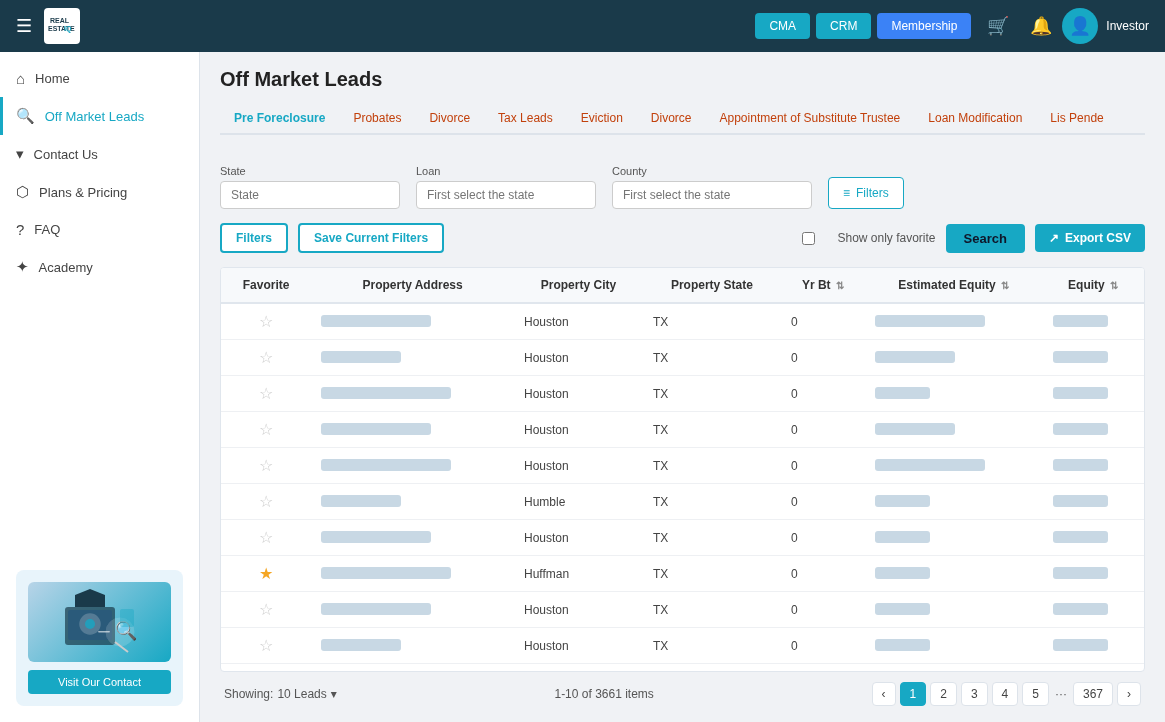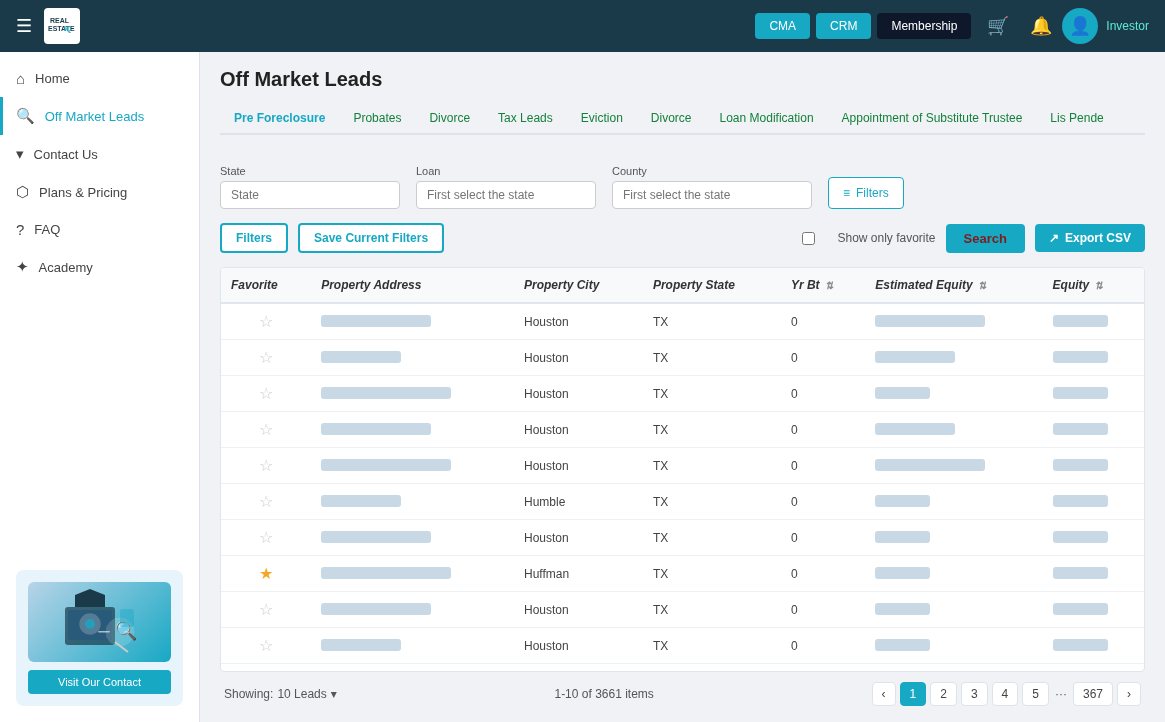--- a/index.html
+++ b/index.html
@@ -21,24 +21,24 @@
     .nav-btn {
       background: #17a8c4;
       color: white;
       border: none;
       border-radius: 4px;
       padding: 6px 14px;
       cursor: pointer;
       font-size: 12px;
       margin-right: 6px;
     }
-    .nav-btn.membership { background: #0f172a; }
+    .nav-btn.membership { background: #3b82f6; }
     .nav-icon { color: white; font-size: 18px; margin: 0 10px; cursor: pointer; }
     .avatar { width: 36px; height: 36px; border-radius: 50%; background: #17a8c4; display: flex; align-items: center; justify-content: center; color: white; font-size: 18px; cursor: pointer; }
-    .investor-label { color: #5eead4; font-size: 12px; margin-left: 8px; }
+    .investor-label { color: #ffffff; font-size: 12px; margin-left: 8px; }
 
     
     .main-layout { display: flex; flex: 1; overflow: hidden; }
 
     
     .sidebar {
       width: 200px;
       background: white;
       border-right: 1px solid #dde3ea;
       display: flex;
@@ -89,21 +89,21 @@
 
     
     .content { flex: 1; overflow: hidden; display: flex; flex-direction: column; padding: 16px 20px; }
     .page-title { font-size: 20px; font-weight: bold; color: #222; margin-bottom: 12px; }
 
     
     .tabs { display: flex; gap: 0; border-bottom: 2px solid #dde3ea; margin-bottom: 24px; flex-shrink: 0; overflow: hidden; }
     .tab {
       padding: 8px 14px;
       cursor: pointer;
-      color: #15803d;
+      color: #c2410c;
       font-size: 12px;
       white-space: nowrap;
       border-bottom: 2px solid transparent;
       margin-bottom: -2px;
     }
     .tab.active { color: #17a8c4; border-bottom: 2px solid #17a8c4; font-weight: bold; }
 
     
     .filters-row { display: flex; gap: 16px; margin-bottom: 14px; align-items: flex-end; flex-shrink: 0; }
     .filter-group { display: flex; flex-direction: column; gap: 4px; }
@@ -153,21 +153,21 @@
       padding: 6px 14px;
       cursor: pointer;
       font-size: 12px;
       font-weight: bold;
     }
     .spacer { flex: 1; }
     .favorite-toggle { display: flex; align-items: center; gap: 22px; font-size: 12px; color: #555; }
     .favorite-toggle input[type=checkbox] { accent-color: #17a8c4; }
     .btn-search {
       background: #17a8c4;
-      color: #7f1d1d;
+      color: #0f172a;
       border: none;
       border-radius: 4px;
       padding: 7px 18px;
       cursor: pointer;
       font-size: 13px;
       font-weight: bold;
     }
     .btn-export {
       background: #17a8c4;
       color: white;
@@ -181,26 +181,25 @@
       align-items: center;
       gap: 6px;
     }
 
     
     .table-container { flex: 1; overflow-y: auto; overflow-x: hidden; border: 1px solid #e0e6ed; border-radius: 4px; background: white; }
     table { width: 100%; border-collapse: collapse; }
     thead tr { background: #f7f9fb; border-bottom: 2px solid #e0e6ed; }
     th {
       padding: 10px 10px;
-      text-align: left;
+      text-align: center;
       font-size: 12px;
       font-weight: bold;
       color: #333;
       white-space: nowrap;
-      font-style: italic;
     }
     td { padding: 8px 10px; font-size: 12px; color: #444; border-bottom: 1px solid #eef0f3; }
     .star-cell { text-align: center; }
     .star-empty { color: #ccc; font-size: 16px; cursor: pointer; }
     .star-filled { color: #f5a623; font-size: 16px; cursor: pointer; }
     .blurred { background: #c8d8e4; border-radius: 3px; color: transparent; user-select: none; display: inline-block; height: 12px; }
     .blurred-sm { width: 80px; }
     .blurred-md { width: 110px; }
     .blurred-lg { width: 130px; }
     .blurred-xs { width: 55px; }
@@ -309,22 +308,22 @@
   <main class="content">
     <h1 class="page-title">Off Market Leads</h1>
 
     <div class="tabs">
       <div class="tab active">Pre Foreclosure</div>
       <div class="tab">Probates</div>
       <div class="tab">Divorce</div>
       <div class="tab">Tax Leads</div>
       <div class="tab">Eviction</div>
       <div class="tab">Divorce</div>
+      <div class="tab">Appointment of Substitute Trustee</div>
       <div class="tab">Loan Modification</div>
-      <div class="tab">Appointment of Substitute Trustee</div>
       <div class="tab">Lis Pende</div>
     </div>
 
     <div class="filters-row">
       <div class="filter-group">
         <label class="filter-label">State</label>
         <input class="filter-input" type="text" placeholder="State" style="">
       </div>
       <div class="filter-group">
         <label class="filter-label">Loan</label>

